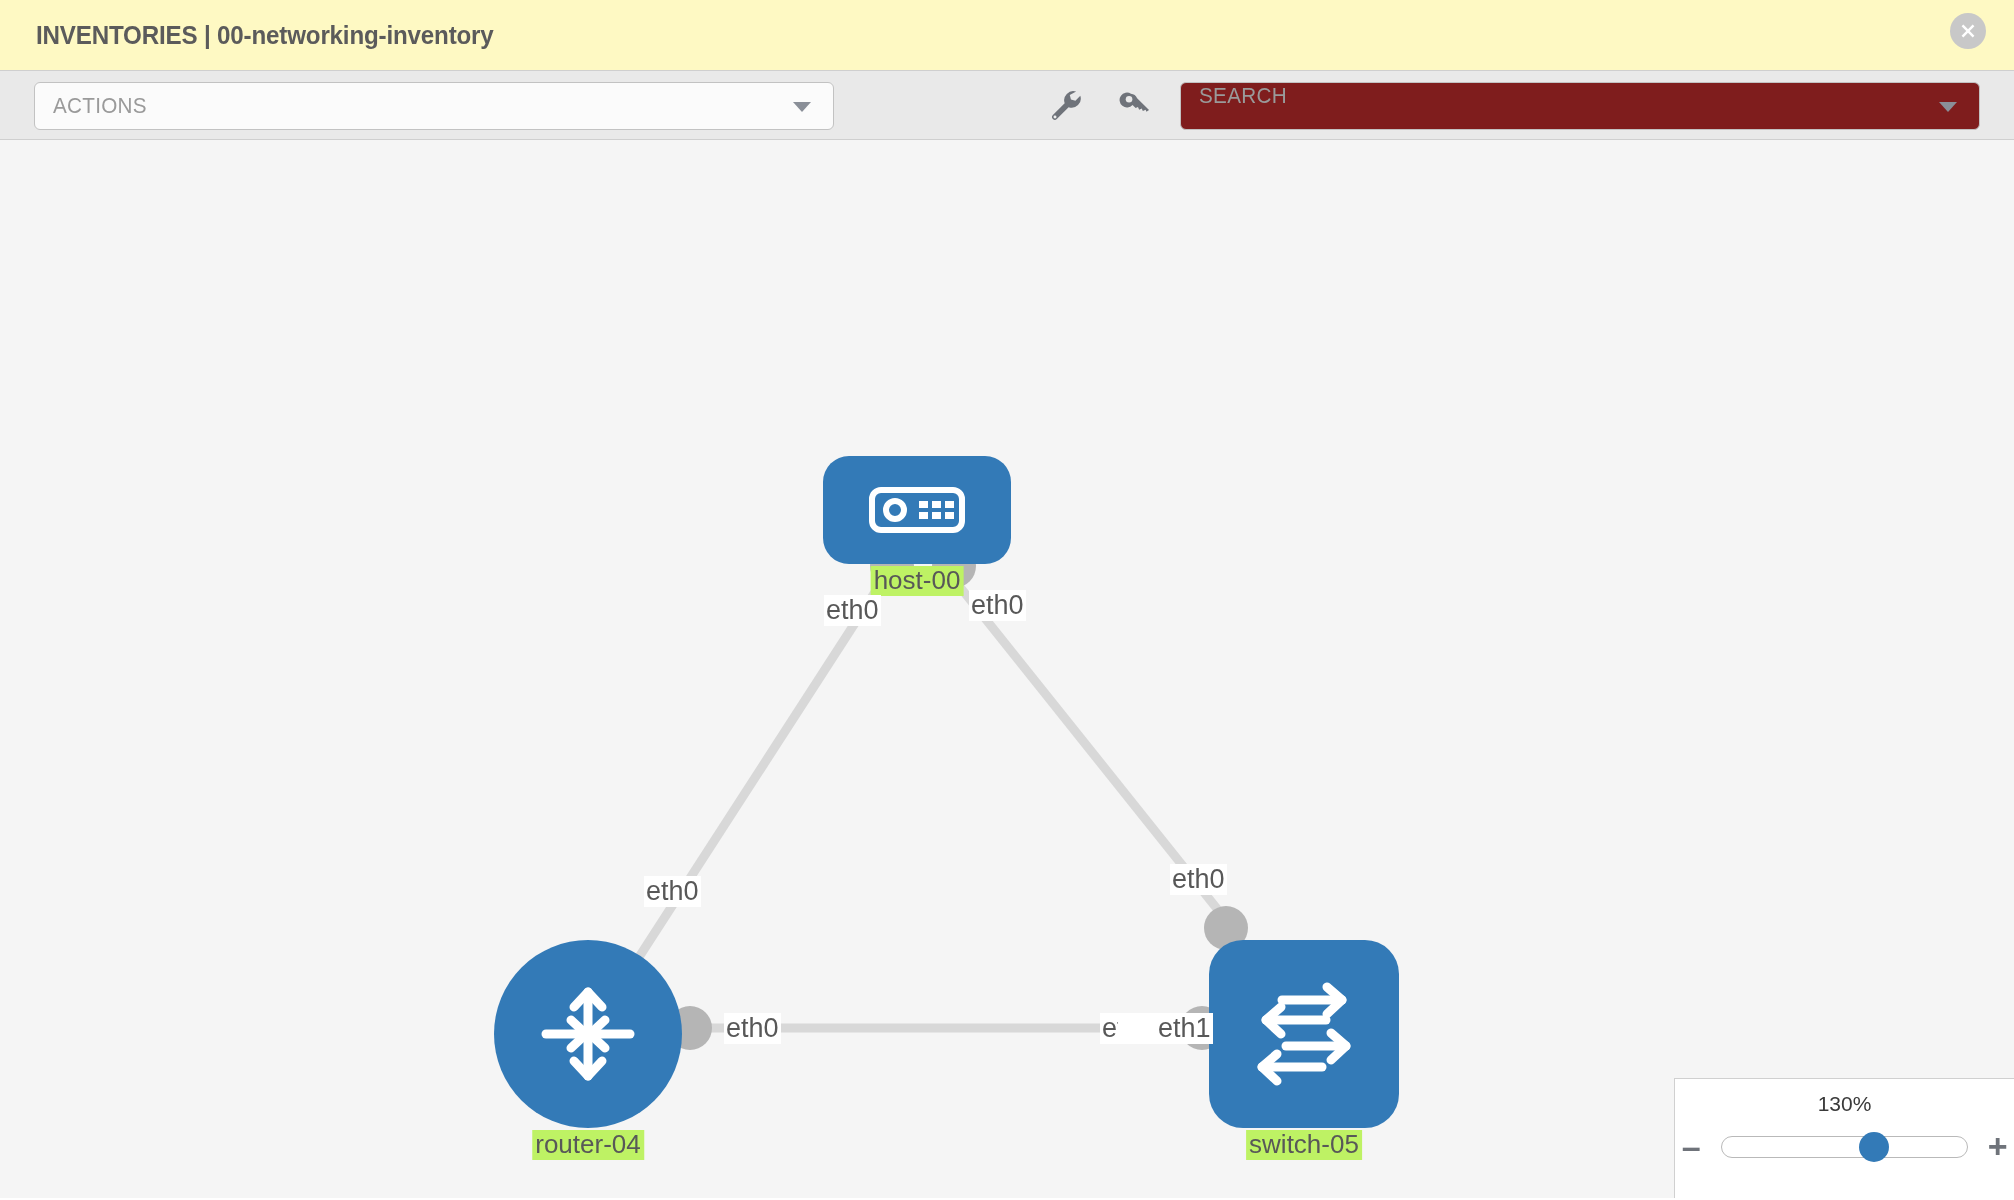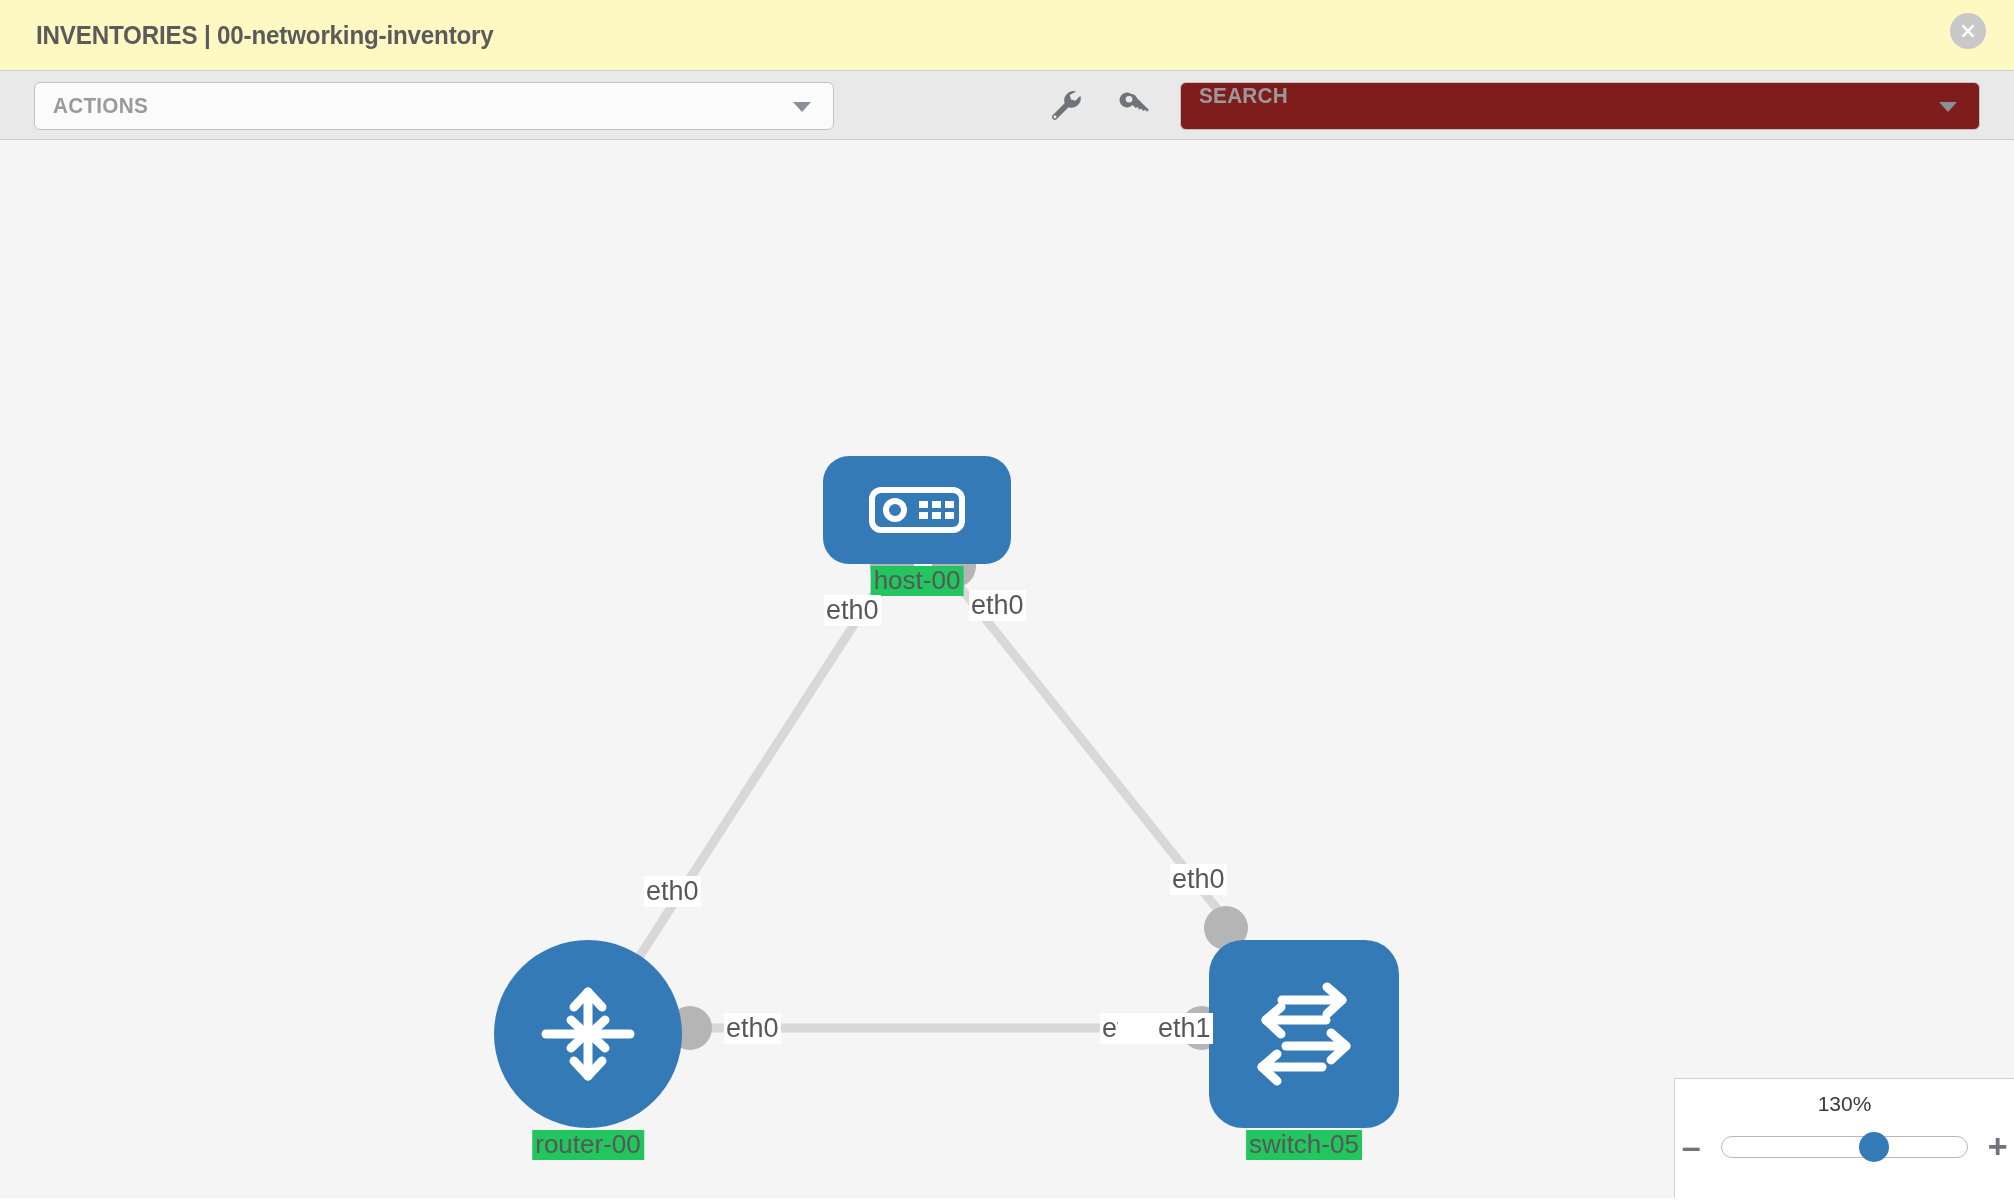--- a/index.html
+++ b/index.html
@@ -42,21 +42,20 @@
 
   
   .toolbar {
     position: relative;
     height: 70px;
     background: #e9e9e9;
     border-top: 1px solid #cfcfcf;
     border-bottom: 1px solid #cfcfcf;
     display: flex;
     align-items: center;
-    font-weight: bold;
   }
   .actions-select {
     position: absolute;
     left: 34px; top: 11px;
     width: 800px; height: 48px;
     background: #fbfbfb;
     border: 1px solid #c2c2c2;
     border-radius: 6px;
     display: flex; align-items: center;
     cursor: pointer;
@@ -128,21 +127,21 @@
     align-items: center;
     justify-content: center;
   }
   .node-label {
     position: absolute;
     left: 50%;
     transform: translateX(-50%);
     white-space: nowrap;
     font-size: 26px;
     color: #585858;
-    background: #22c55e;
+    background: #bef264;
     padding: 0 3px;
     line-height: 1.15;
   }
   .port {
     position: absolute;
     width: 44px; height: 44px;
     border-radius: 50%;
     background: #b5b5b5;
     cursor: pointer;
   }
@@ -289,21 +288,21 @@
           <polyline points="38,25 52,10 66,25"></polyline>
           <line x1="52" y1="94" x2="52" y2="54"></line>
           <polyline points="38,79 52,94 66,79"></polyline>
           <line x1="10" y1="52" x2="50" y2="52"></line>
           <polyline points="35,38 50,52 35,66"></polyline>
           <line x1="94" y1="52" x2="54" y2="52"></line>
           <polyline points="69,38 54,52 69,66"></polyline>
         </g>
       </svg>
     </div>
-    <div class="node-label" style="top:190px;">router-00</div>
+    <div class="node-label" style="top:190px;">router-04</div>
   </div>
 
   <div class="node" style="left:1209px; top:800px; width:190px; height:188px;">
     <div class="node-shape" style="width:190px; height:188px; border-radius:34px;">
       <svg width="108" height="104" viewBox="0 0 108 104">
         <g fill="none" stroke="#ffffff" stroke-width="9" stroke-linecap="round" stroke-linejoin="round">
           <line x1="32" y1="18" x2="92" y2="18"></line>
           <polyline points="77,5 92,18 77,32"></polyline>
           <line x1="76" y1="38" x2="16" y2="38"></line>
           <polyline points="31,25 16,38 31,52"></polyline>

